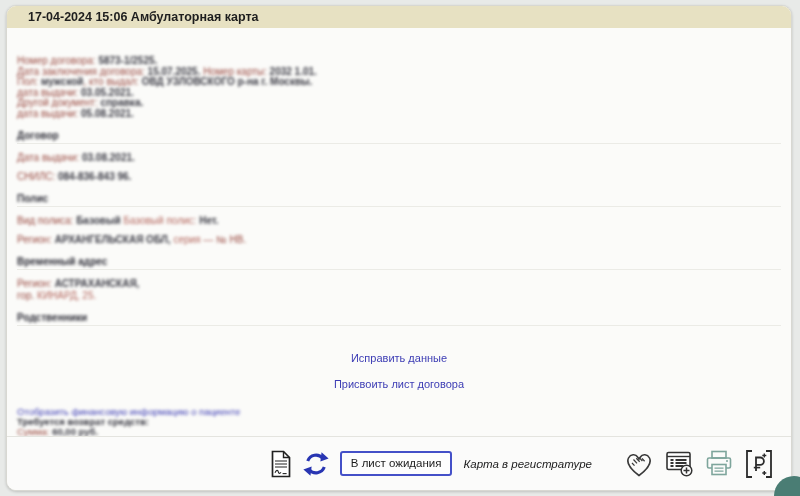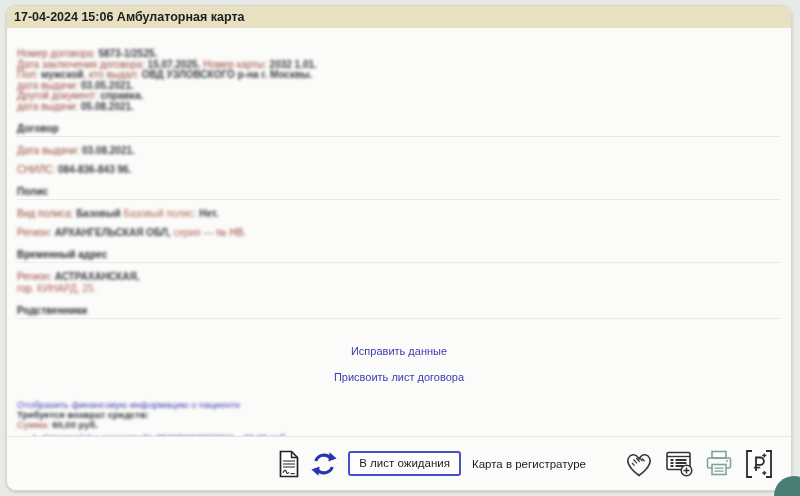--- a/index.html
+++ b/index.html
@@ -10,24 +10,24 @@
   }
   .window{
     position:absolute;left:6px;top:5px;width:786px;height:486px;
     background:#fbfbf9;border:1px solid #d8d8d2;border-radius:10px;
     box-shadow:0 1px 3px rgba(0,0,0,.18);
     display:flex;flex-direction:column;box-sizing:border-box;
   }
   .titlebar{
     height:22px;flex:0 0 22px;background:#e7e1c2;
     border-radius:9px 9px 0 0;display:flex;align-items:center;
-    padding-left:7px;font-size:12.5px;font-weight:bold;color:#1e1e1e;
+    padding-left:21px;font-size:12.5px;font-weight:bold;color:#1e1e1e;
   }
   .content{
-    flex:1 1 auto;padding:21px 10px 0 10px;overflow:hidden;
+    flex:1 1 auto;padding:28px 10px 0 10px;overflow:hidden;
     font-size:10px;color:#3b3b45;
   }
   .row{white-space:nowrap;}
   .blur{filter:blur(1.5px);}
   .r-block{line-height:10.5px;font-size:10px;}
   .r-header{font-weight:bold;color:#2e2e38;margin-top:11px;line-height:11px;font-size:10px;}
   .r-sep{height:1px;background:#ebebe6;margin-top:2px;}
   .r-line{margin-top:8px;line-height:11px;}
   .r-tight{margin-top:1px;line-height:11px;}
   .r-center{
@@ -48,21 +48,21 @@
     border-top:1px solid #e4e4df;border-radius:0 0 9px 9px;
     display:flex;align-items:center;justify-content:flex-end;
     gap:11px;padding-right:18px;box-sizing:border-box;
   }
   .tb-icon{display:flex;align-items:center;justify-content:center;cursor:pointer;}
   .tb-btn{
     border:2px solid #4450c8;border-radius:3px;background:#fdfdfd;
     color:#1c1c1c;font-size:11.5px;font-family:"Liberation Sans",sans-serif;
     padding:4px 9px;cursor:pointer;line-height:13px;
   }
-  .tb-label{font-size:11.5px;color:#1c1c1c;cursor:pointer;margin-right:21px;}
+  .tb-label{font-size:11.5px;color:#1c1c1c;cursor:pointer;margin-right:15px;font-style:italic;}
   .tb-icon.handshake{margin-left:6px;}
   .fab-circle{
     position:absolute;right:-14px;bottom:-20px;width:40px;height:40px;
     border-radius:50%;background:#4a7d74;cursor:pointer;
   }
 </style>
 </head>
 <body>
 
 <div class="window">

